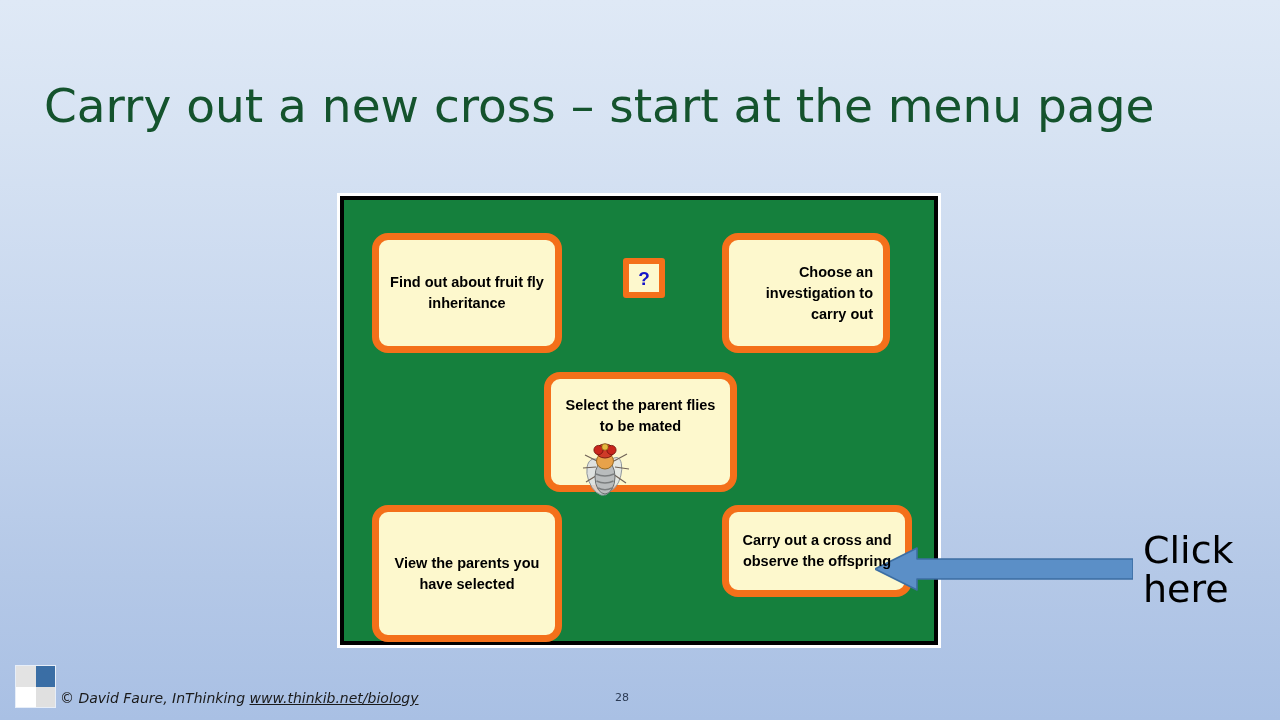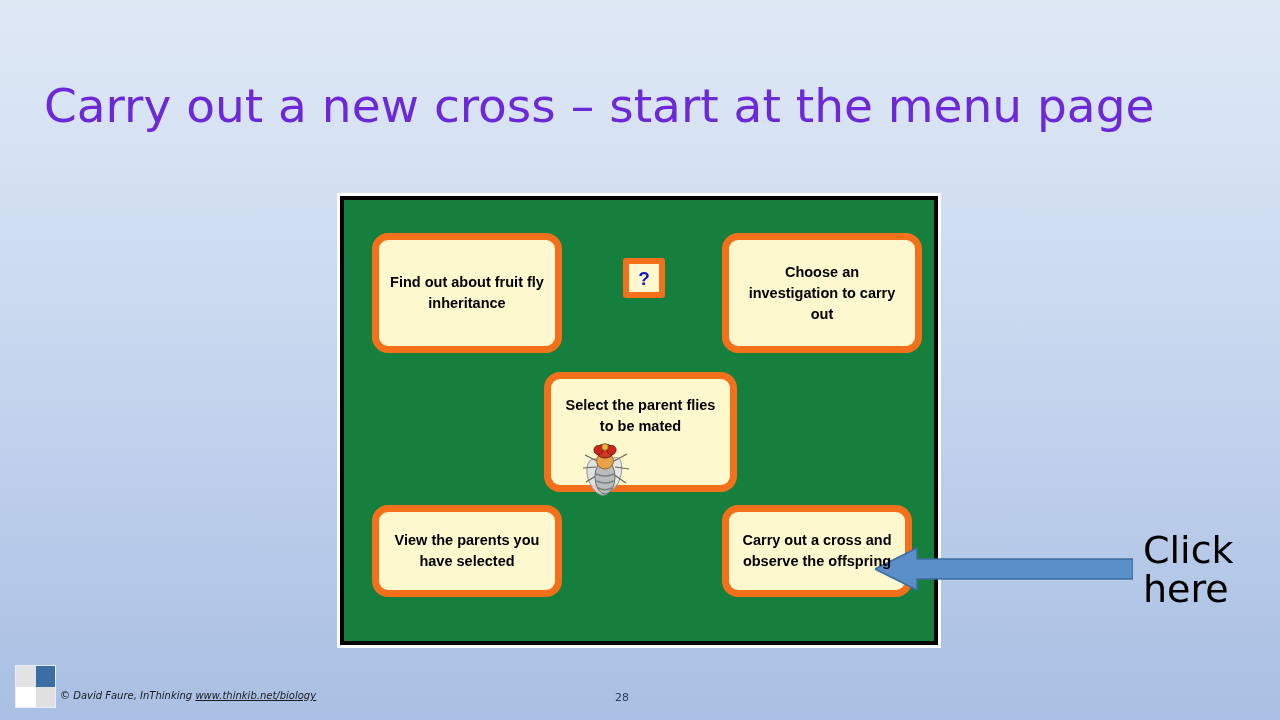--- a/index.html
+++ b/index.html
@@ -17,21 +17,21 @@
   }
 
   
   #slide-title {
     position: absolute;
     left: 44px;
     top: 76px;
     width: 1200px;
     font-size: 47px;
     line-height: 60px;
-    color: #6d28d9;
+    color: #14532d;
     font-weight: normal;
     letter-spacing: 0px;
     white-space: nowrap;
     font-family: "DejaVu Sans", "Liberation Sans", sans-serif;
   }
 
   
   #menu-screenshot {
     position: absolute;
     left: 337px;
@@ -65,24 +65,24 @@
     color: #000000;
     font-weight: bold;
     font-size: 14.5px;
     line-height: 21px;
     font-family: "Liberation Sans", "DejaVu Sans", sans-serif;
     padding: 4px 10px;
   }
   .menu-button .label { position: relative; z-index: 2; }
 
   #btn-find-out    { left: 28px;  top: 33px;  width: 190px; height: 120px; }
-  #btn-choose      { left: 378px; top: 33px;  width: 200px; height: 120px; }
+  #btn-choose      { left: 378px; top: 33px;  width: 168px; height: 120px; text-align: right; }
   #btn-select      { left: 200px; top: 172px; width: 193px; height: 120px;
                      align-items: flex-start; padding-top: 16px; }
-  #btn-view        { left: 28px;  top: 305px; width: 190px; height: 92px; }
+  #btn-view        { left: 28px;  top: 305px; width: 190px; height: 137px; }
   #btn-carry-out   { left: 378px; top: 305px; width: 190px; height: 92px; }
 
   
   #help-button {
     position: absolute;
     left: 279px;
     top: 58px;
     width: 42px;
     height: 40px;
     box-sizing: border-box;
@@ -147,21 +147,21 @@
   #footer-logo div { width: 100%; height: 100%; }
   .logo-a { background: #e3e3e3; }
   .logo-b { background: #3a6ea5; }
   .logo-c { background: #ffffff; }
   .logo-d { background: #e0e0e0; }
 
   #footer-credit {
     position: absolute;
     left: 60px;
     top: 690px;
-    font-size: 10px;
+    font-size: 14px;
     font-style: italic;
     color: #1a1a1a;
     font-family: "DejaVu Sans", "Liberation Sans", sans-serif;
     white-space: nowrap;
   }
   #footer-link {
     color: #1a1a1a;
     text-decoration: underline;
     font-style: italic;
   }

